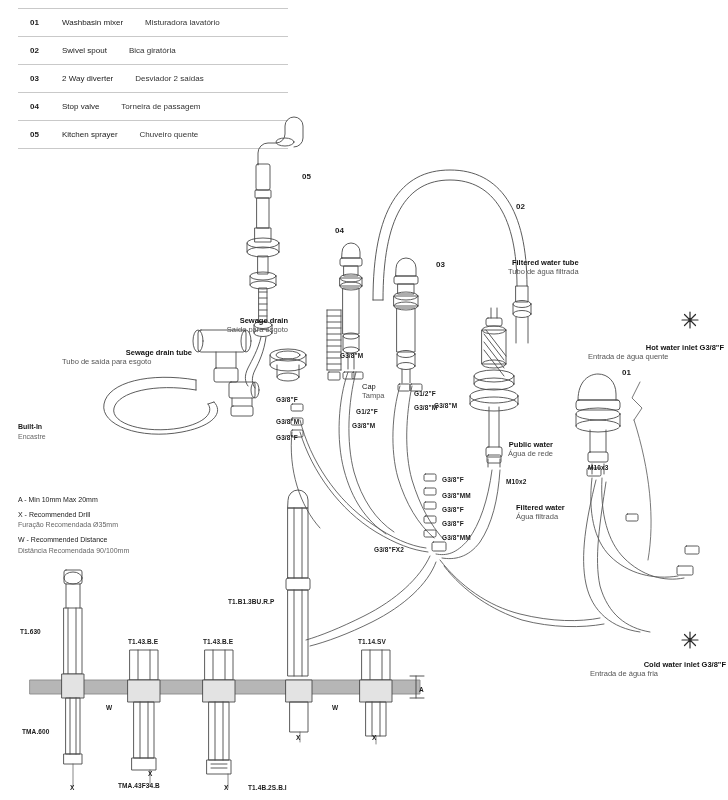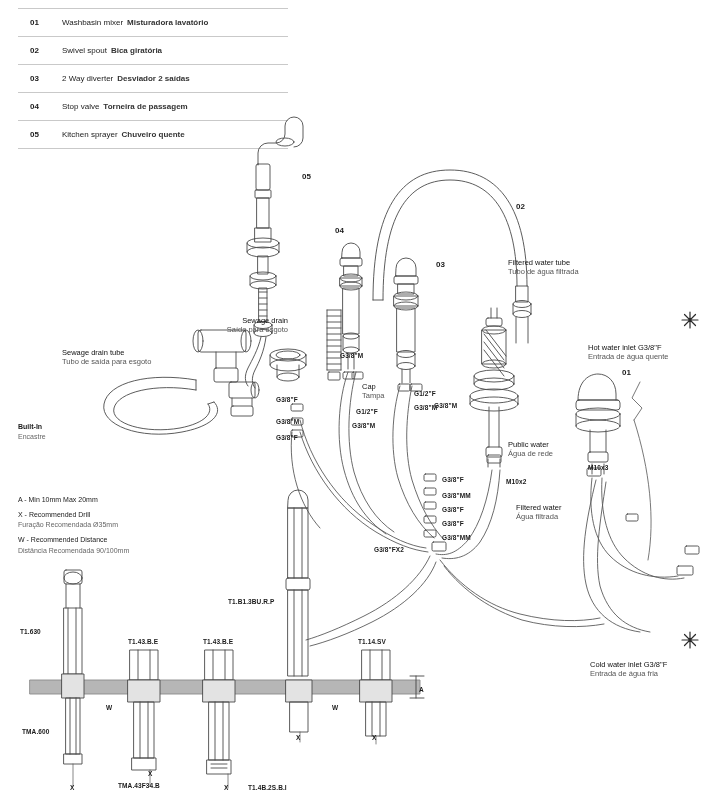--- a/index.html
+++ b/index.html
@@ -18,25 +18,25 @@
   .cl-title .sub{font-weight:normal;color:#3a3a3a;}
   .cl-row{
     border-top:1px solid #c9c9c9;
     height:27px;
     display:flex;align-items:center;
     font-size:8px;
   }
   .cl-row:last-child{border-bottom:1px solid #c9c9c9;}
   .cl-num{width:32px;padding-left:12px;font-weight:bold;font-size:8px;}
   .cl-en{font-weight:normal;font-size:8px;margin-right:4px;}
-  .cl-pt{font-weight:bold;font-size:8px;color:#333;}
+  .cl-pt{font-weight:normal;font-size:8px;color:#333;margin-left:18px;}
   
   .lbl{font-size:7.5px;line-height:1.25;color:#111;}
   .lbl .pt{color:#555;}
-  .bold{font-weight:normal;}
+  .bold{font-weight:bold;text-align:right;}
   .num{font-size:8px;font-weight:bold;}
   .code{font-size:6.5px;font-weight:bold;letter-spacing:.1px;}
   
   #drawing{left:0;top:0;width:728px;height:800px;}
   .legend-block{font-size:7px;line-height:1.45;}
   .legend-block .hdr{font-weight:bold;}
   .legend-block .pt{color:#666;}
 </style>
 </head>
 <body>

